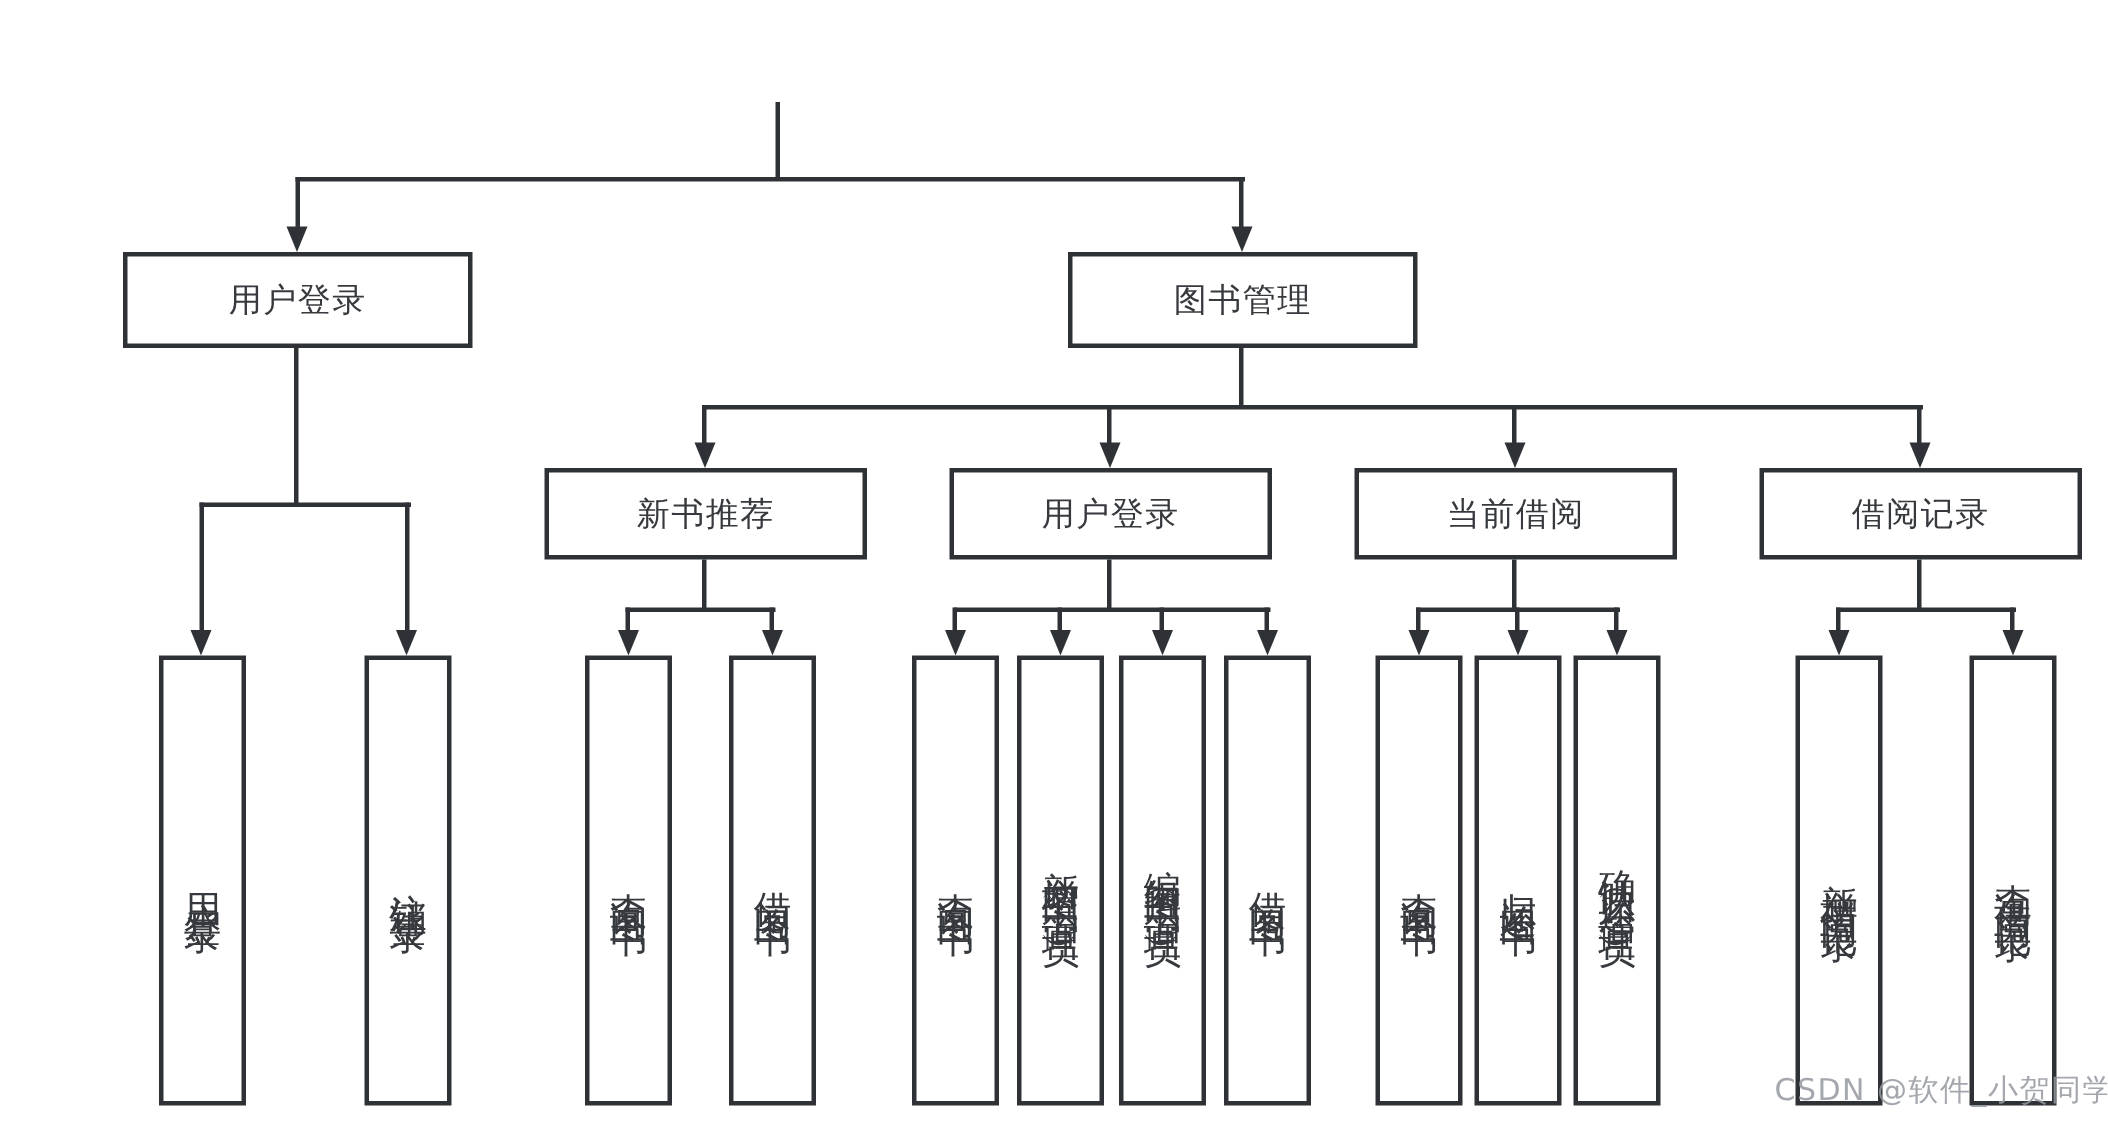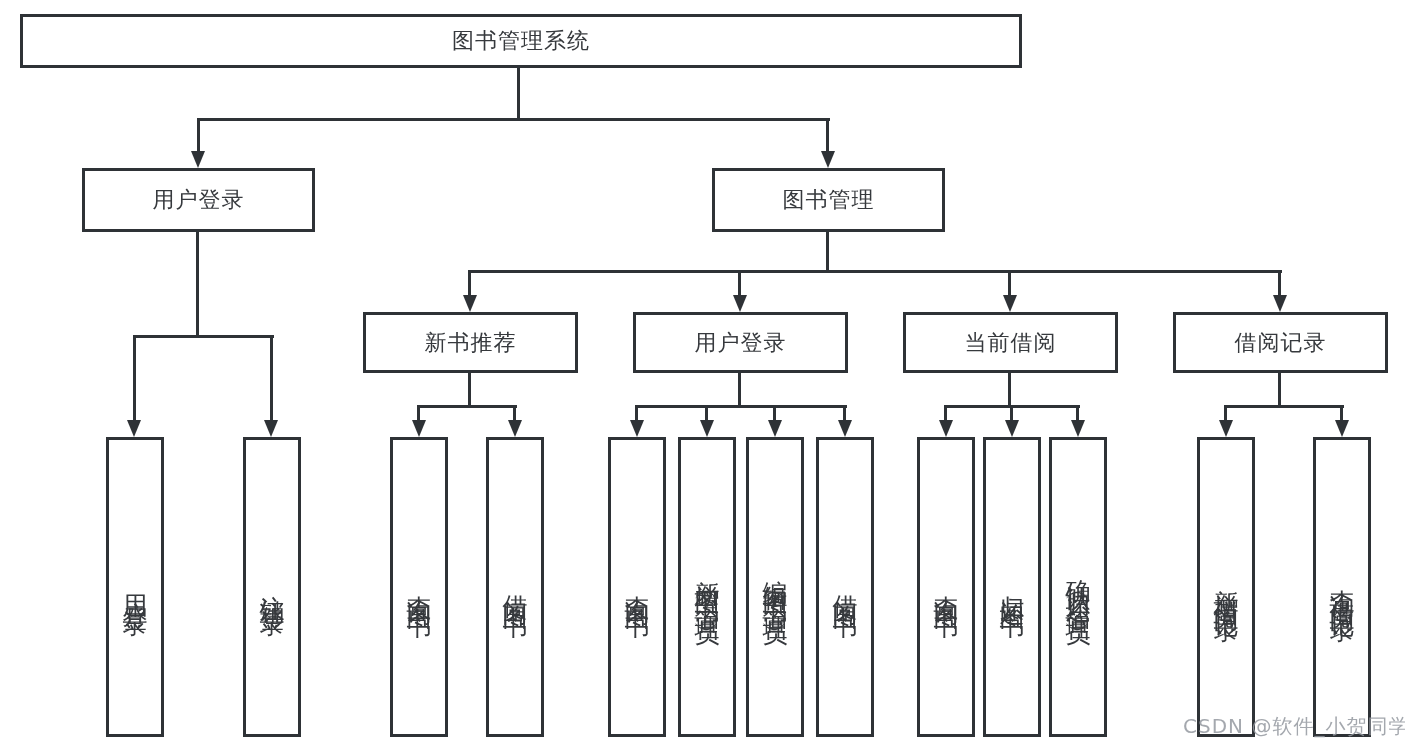--- a/index.html
+++ b/index.html
@@ -50,23 +50,20 @@
     letter-spacing:1px;
     white-space:nowrap;
     z-index:20;
   }
 </style>
 </head>
 <body>
 
 <div id="canvas">
 
-  <div class="box root-box">
-    <span class="hlabel">图书管理系统</span>
-  </div>
 
   <div class="box l2-box" style="left:82px">
     <span class="hlabel">用户登录</span>
   </div>
   <div class="box l2-box" style="left:712px">
     <span class="hlabel">图书管理</span>
   </div>
 
   <div class="box l3-box" style="left:363px">
     <span class="hlabel">新书推荐</span>

